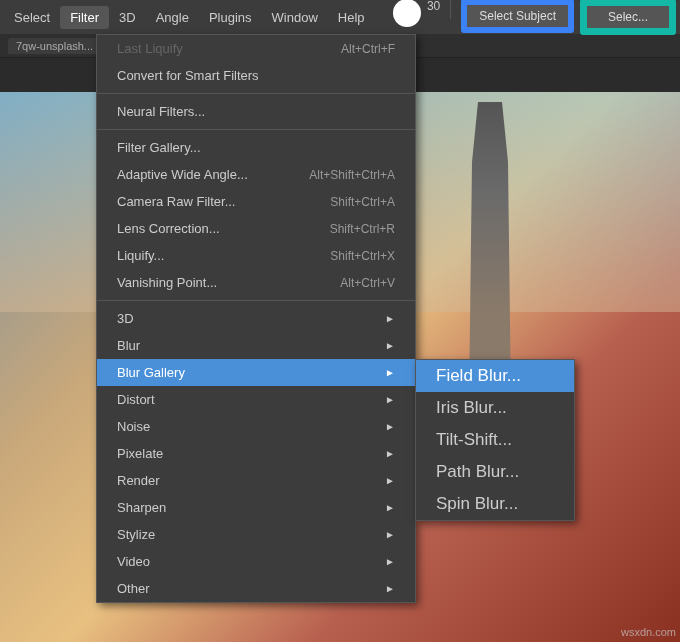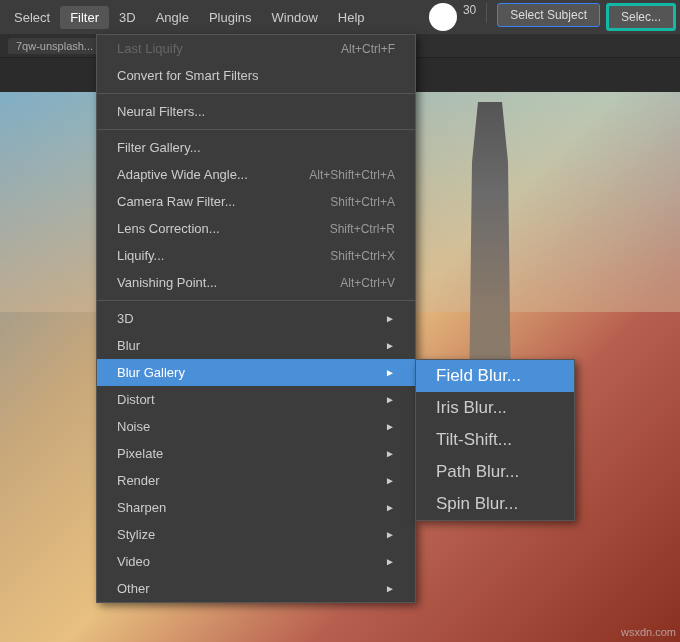--- a/index.html
+++ b/index.html
@@ -50,32 +50,32 @@
       font-size: 12px;
     }
     .toolbar-divider {
       width: 1px;
       height: 20px;
       background: #555;
       margin: 0 4px;
     }
     .select-subject-btn {
       background: #555;
-      border: 1px solid #3b82f6;
+      border: 6px solid #3b82f6;
       color: #ddd;
       padding: 4px 12px;
       border-radius: 3px;
       cursor: pointer;
       font-size: 12px;
     }
     .select-btn {
       background: #555;
-      border: 3px solid #14b8a6;
+      border: 7px solid #14b8a6;
       color: #ddd;
-      padding: 4px 12px;
+      padding: 4px 21px;
       border-radius: 3px;
       cursor: pointer;
       font-size: 12px;
     }
 
     
     .tab-bar {
       background: #2f2f2f;
       height: 24px;
       display: flex;

